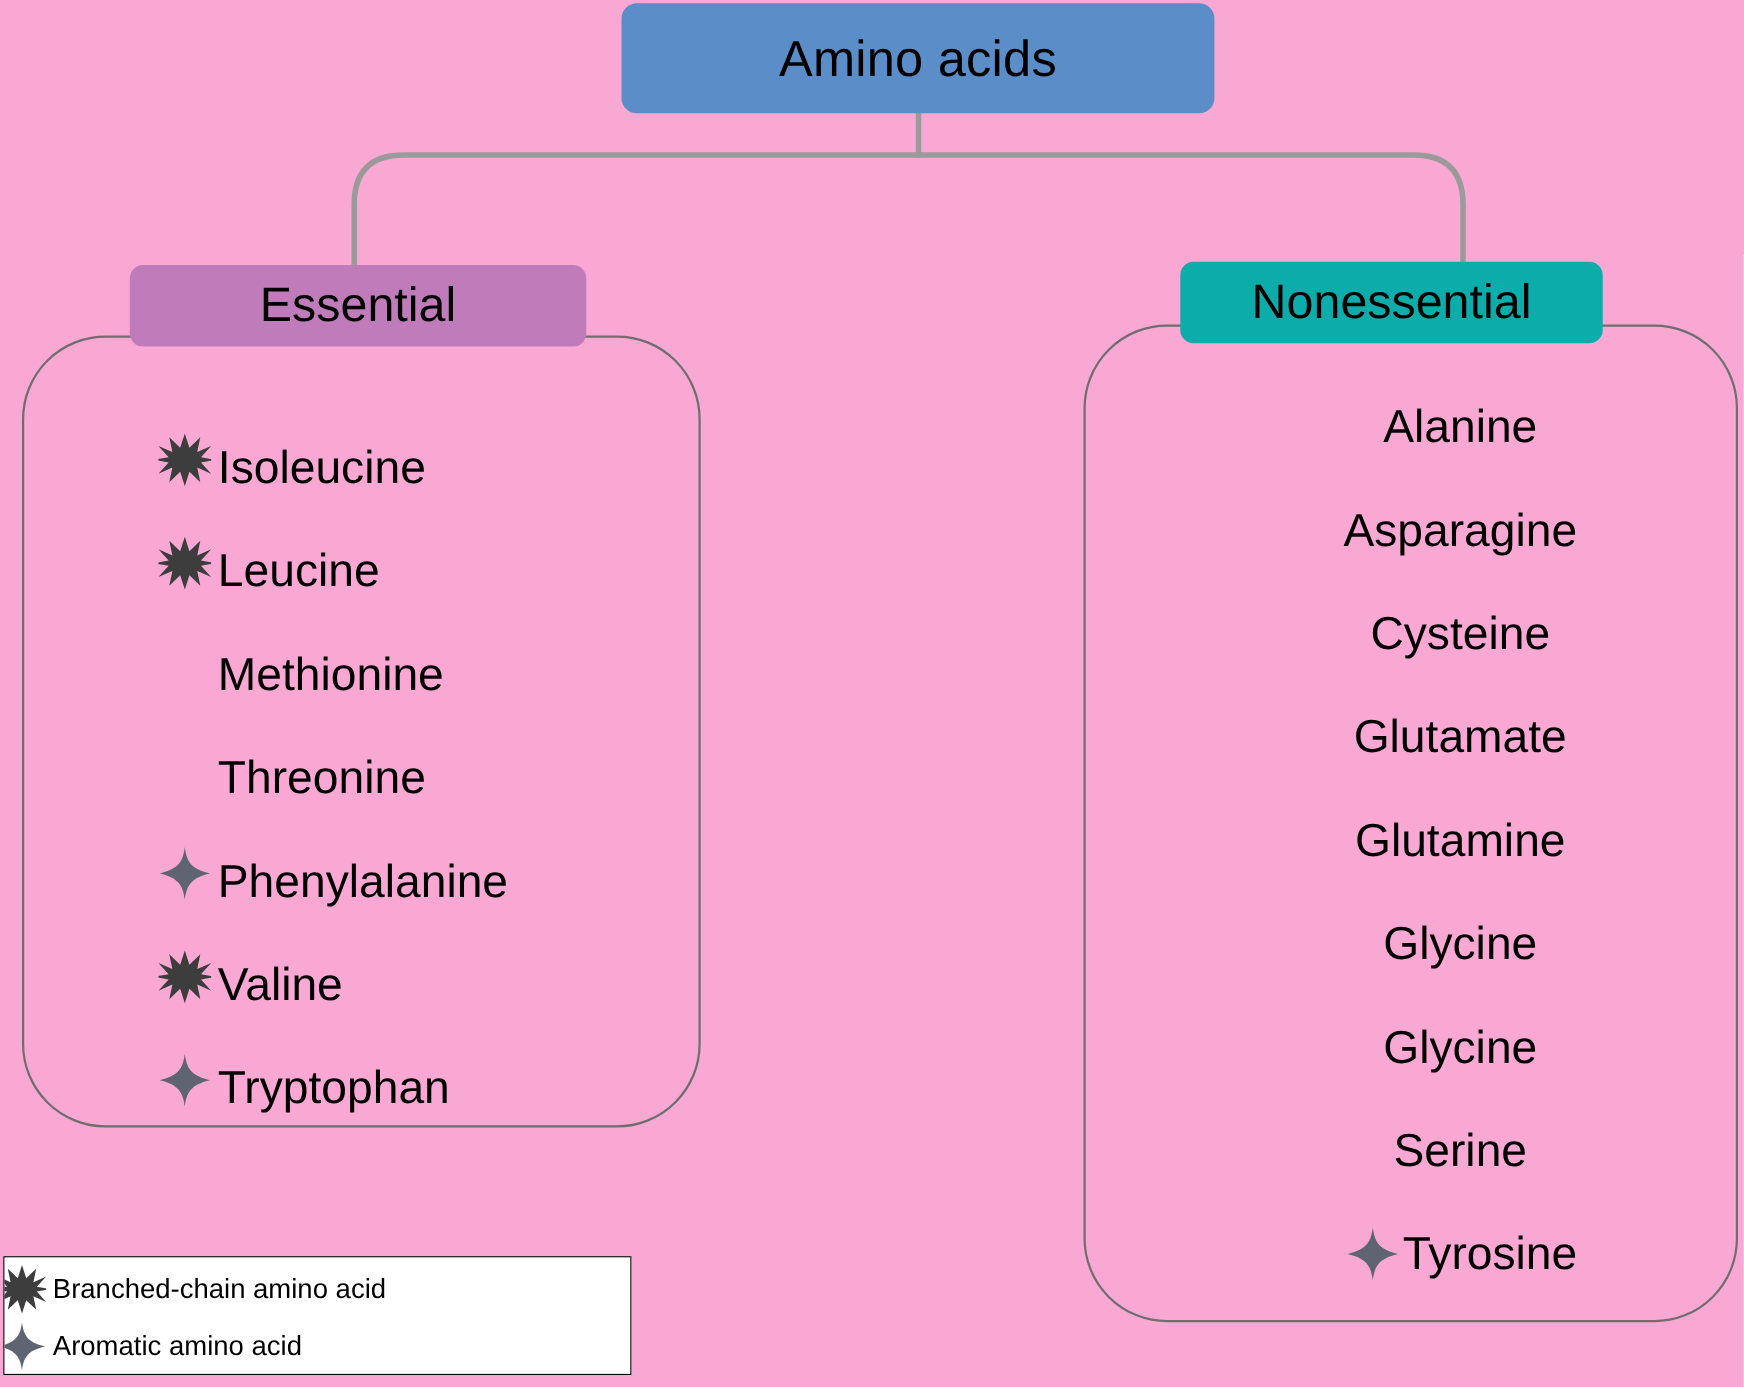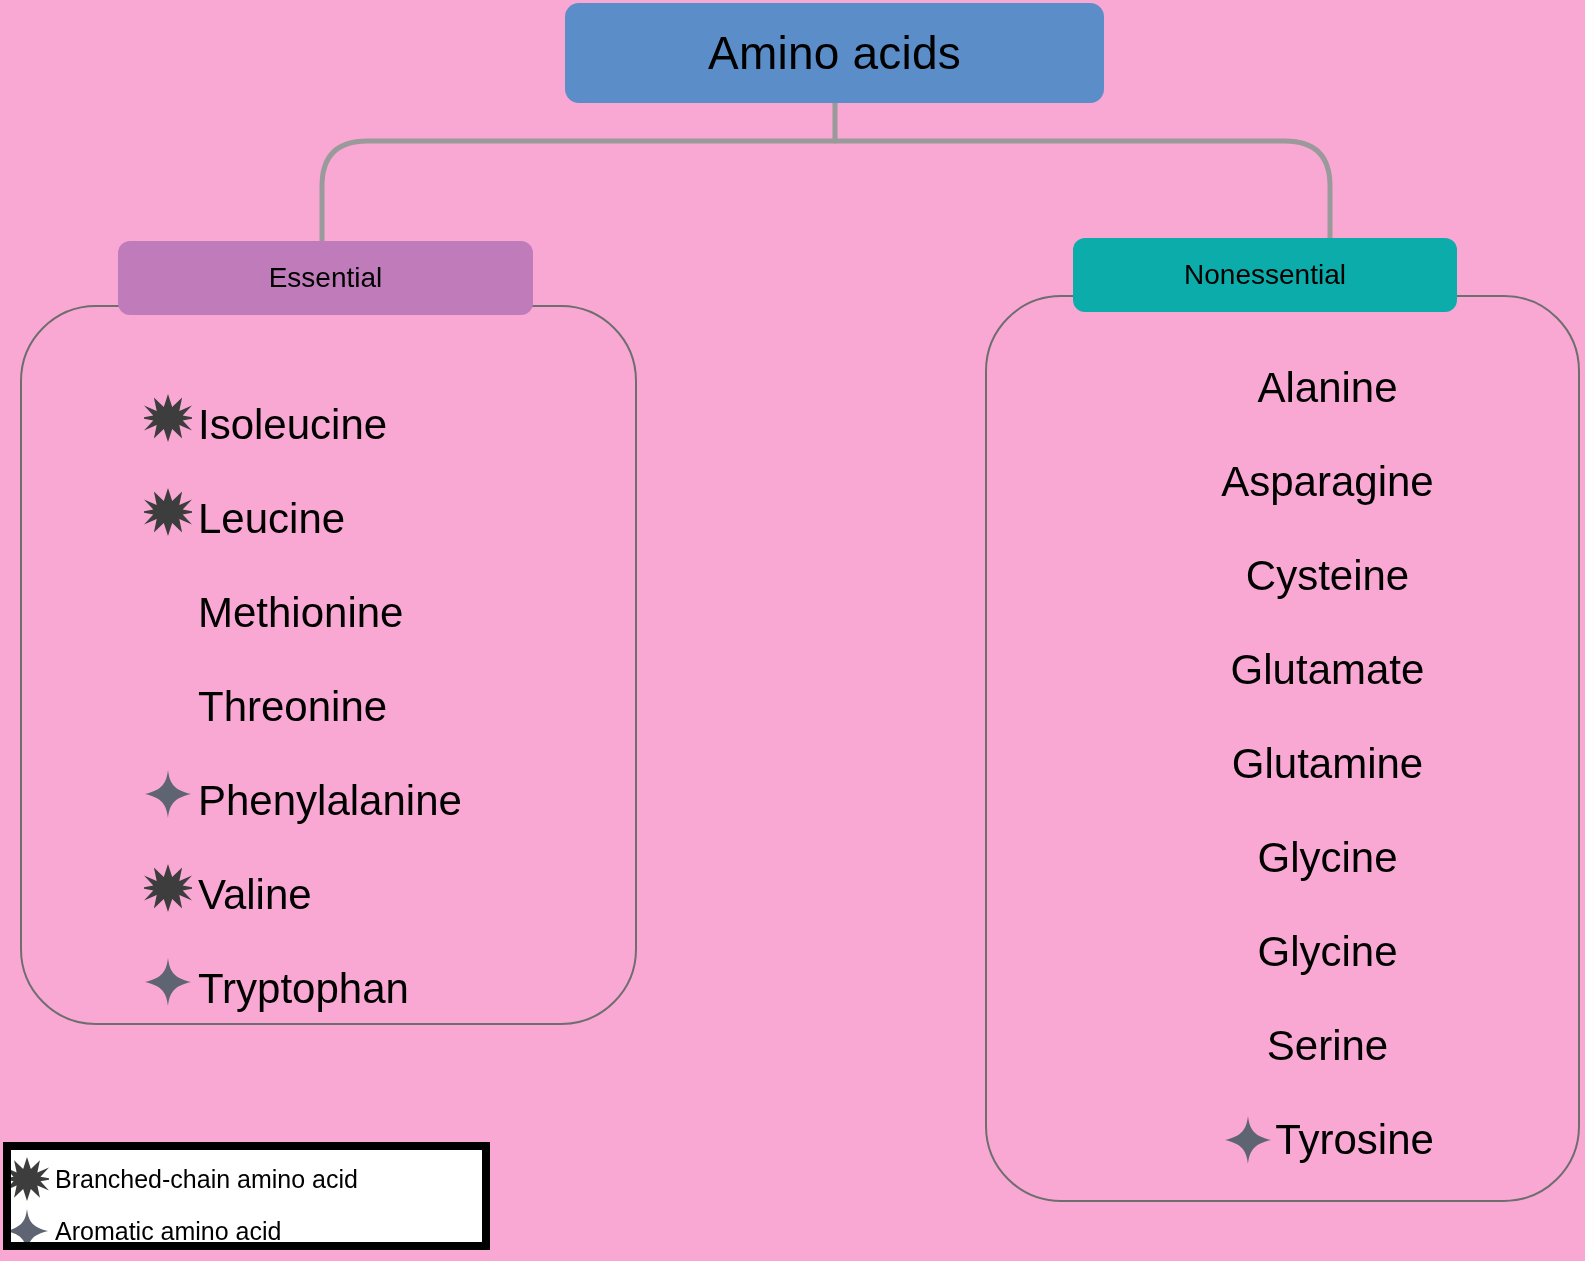--- a/index.html
+++ b/index.html
@@ -86,21 +86,21 @@
     left: 118px;
     top: 241px;
     width: 415px;
   }
   #nonessential-header {
     left: 1073px;
     top: 238px;
     width: 384px;
   }
   .group-header-label {
-    font-size: 28px;
+    font-size: 44px;
     color: #000000;
     line-height: 1;
   }
 
   
   .aa-list {
     position: absolute;
     list-style: none;
     margin: 0;
     padding: 0;
@@ -149,23 +149,23 @@
     color: #000000;
     line-height: 1;
     white-space: nowrap;
   }
 
   
   #legend {
     position: absolute;
     left: 3px;
     top: 1142px;
-    width: 487px;
+    width: 571px;
     height: 108px;
-    border: 8px solid #6d28d9;
+    border: 1px solid #6d28d9;
     background: #ffffff;
     box-sizing: border-box;
     overflow: hidden;
   }
   .legend-row {
     position: absolute;
     display: flex;
     align-items: center;
     left: -12px;
   }

